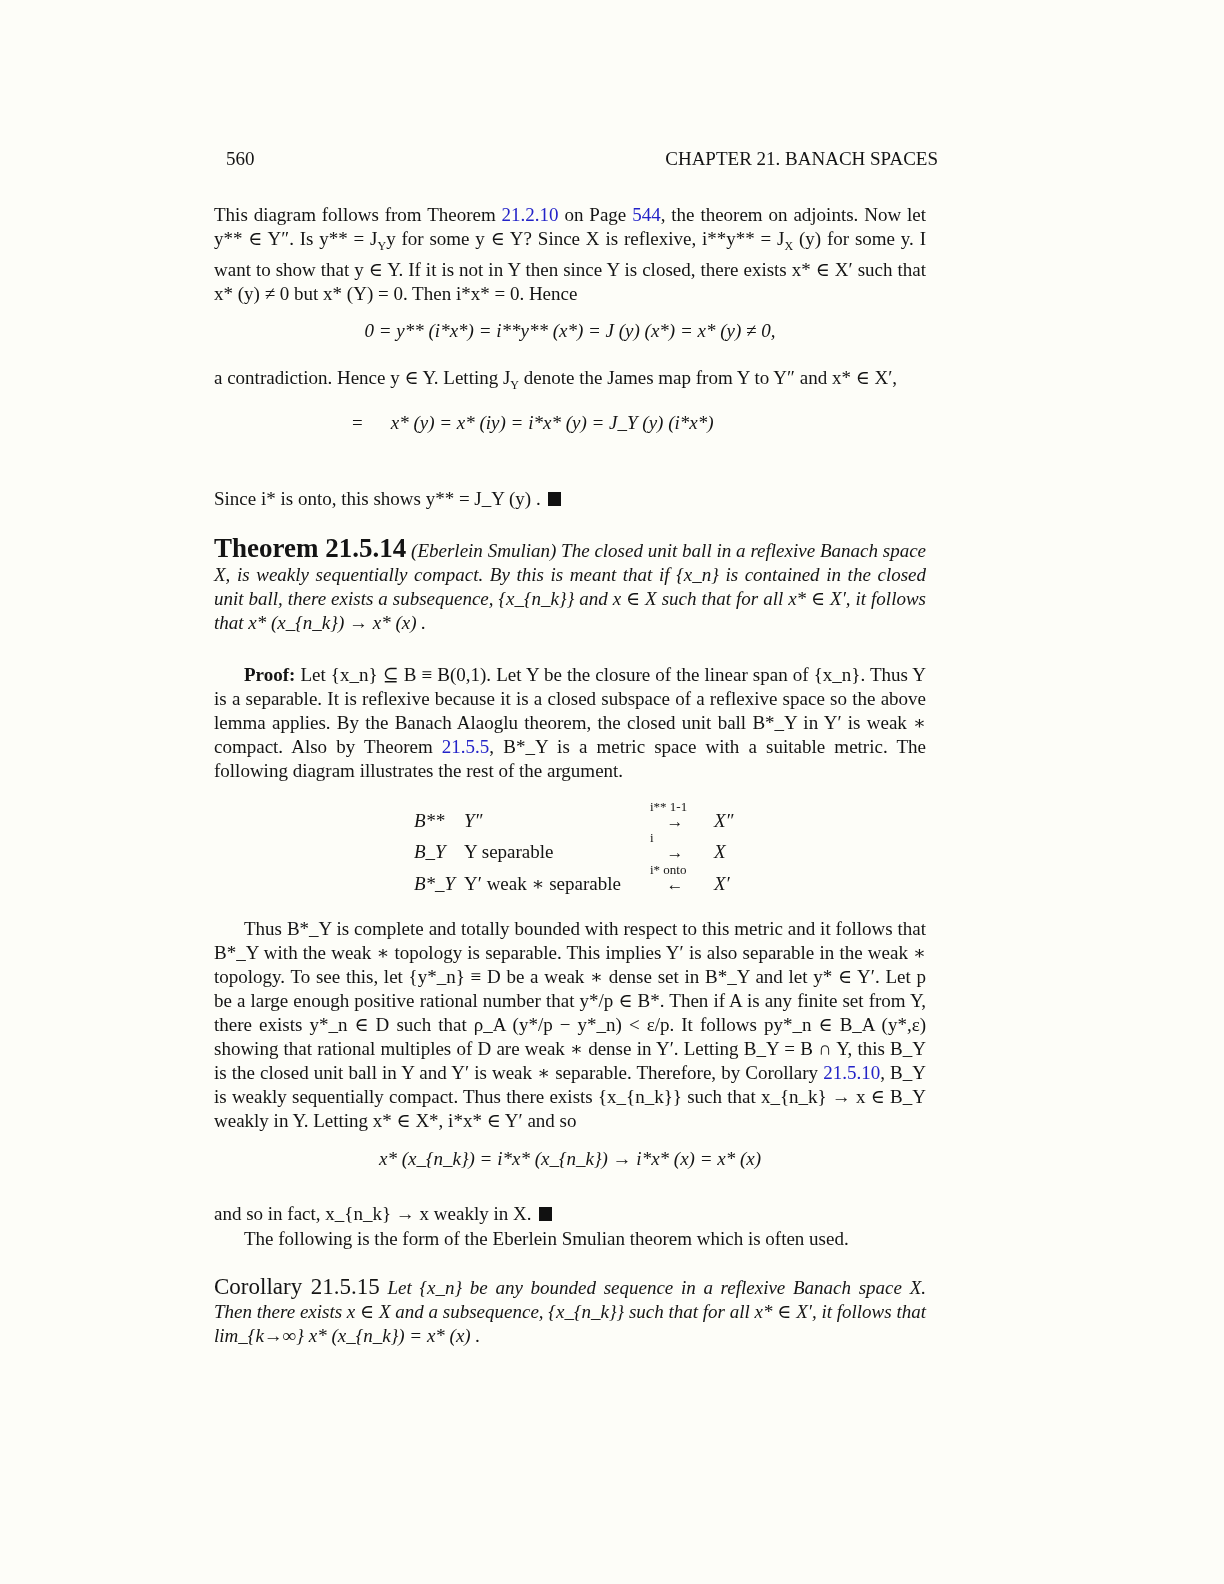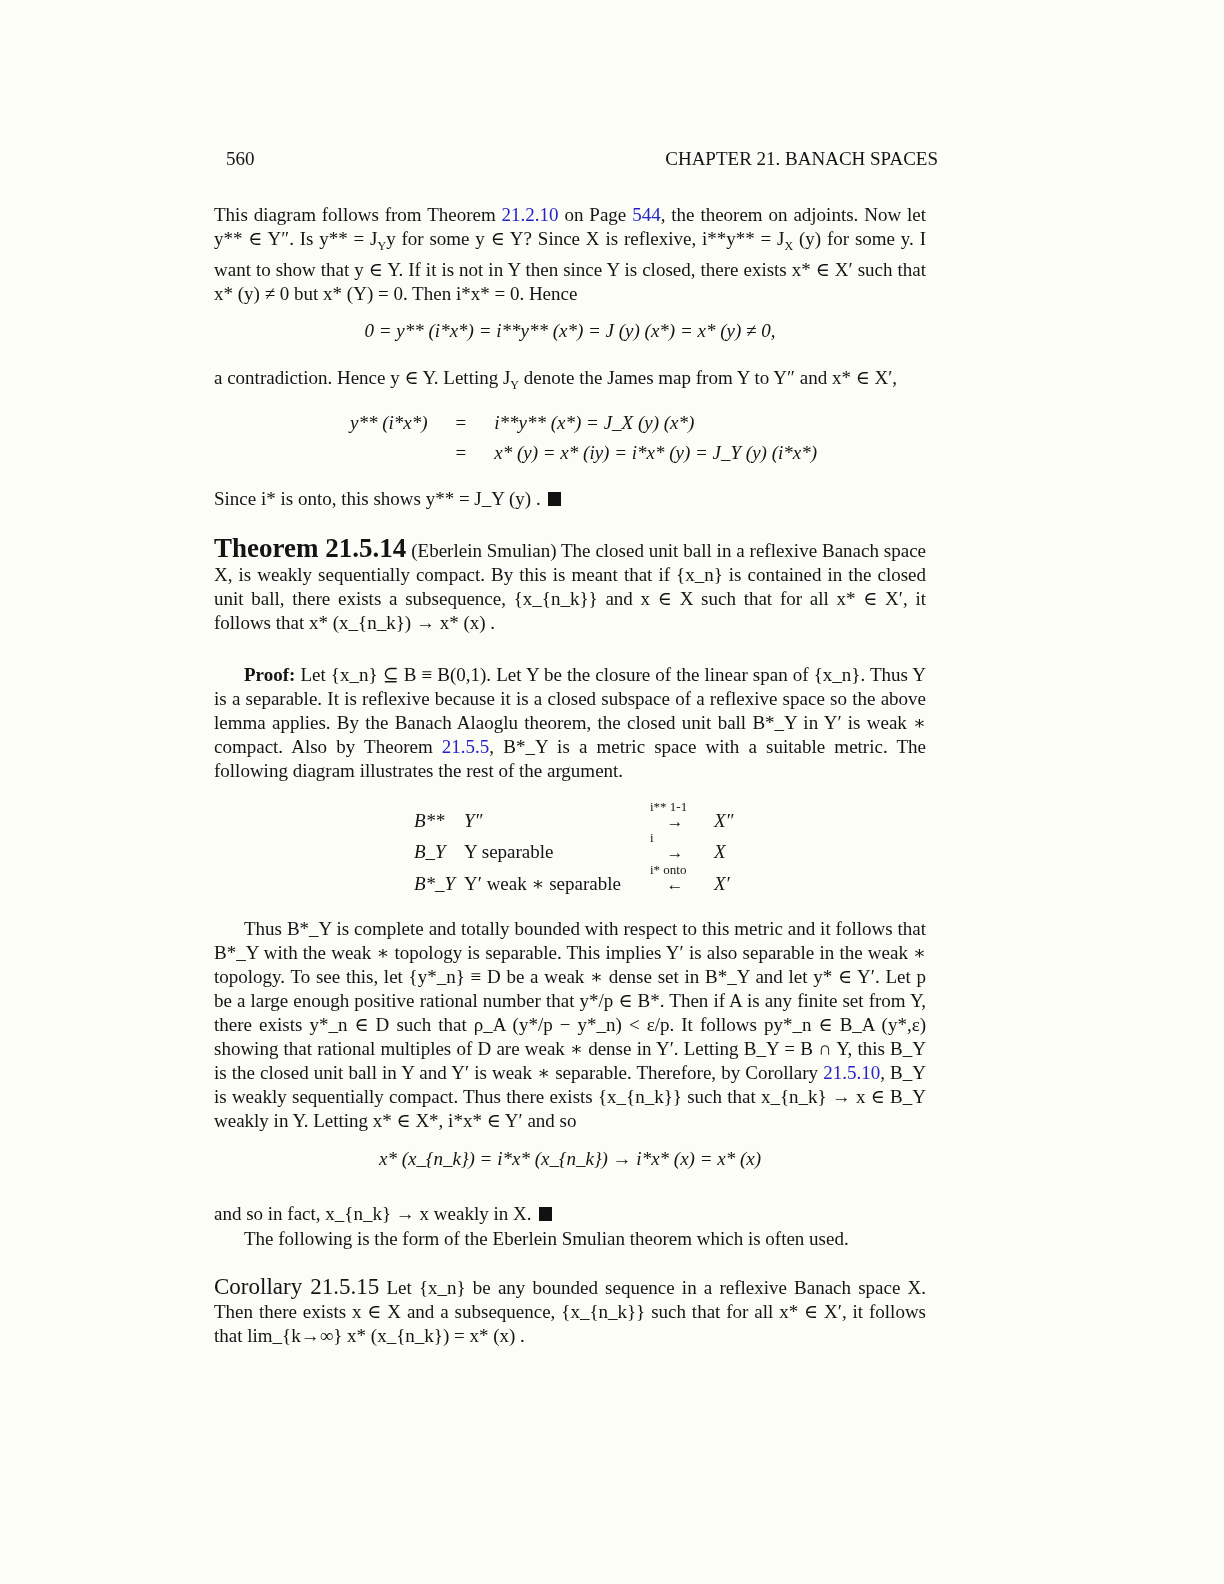--- a/index.html
+++ b/index.html
@@ -14,21 +14,21 @@
   .page { position: absolute; left: 214px; top: 0; width: 712px; }
   .header { position: absolute; top: 148px; left: 0; width: 712px; font-size: 19px; display: flex; justify-content: space-between; margin-left: 12px; }
   .p { font-size: 19px; line-height: 24px; text-align: justify; margin: 0; }
   .abs { position: absolute; left: 0; width: 712px; }
   .m { font-style: italic; }
   .link { color: #2323c8; }
   .disp { text-align: center; font-size: 19px; }
   .qed { display: inline-block; width: 13px; height: 14px; background: #111; vertical-align: -1px; margin-left: 3px; }
   .thm-title { font-weight: bold; font-size: 27px; }
   .cor-title { font-weight: normal; font-size: 23px; }
-  .it { }
+  .it { font-style: italic; }
   .indent { text-indent: 30px; }
   .eqtab { position: absolute; left: 134px; font-size: 19px; }
   .eqtab td { padding: 0 0 6px 0; white-space: nowrap; }
   .diag { position: absolute; left: 198px; font-size: 19px; }
   .diag td { padding: 0 0 7px 0; white-space: nowrap; vertical-align: bottom; }
   sub, sup { font-size: 12px; }
   .arrow { display: inline-block; position: relative; width: 50px; text-align: center; font-size: 17px; }
   .arrow .lbl { position: absolute; top: -13px; left: 0; width: 60px; font-size: 13px; text-align: left; }
 </style>
 </head>
@@ -46,25 +46,20 @@
   </p>
 
   <div class="abs disp m" style="top:320px;">0 = y** (i*x*) = i**y** (x*) = J (y) (x*) = x* (y) ≠ 0,</div>
 
   <p class="p abs" style="top:366px;">
     <span>a contradiction. Hence y ∈ Y. Letting J</span><sub>Y</sub><span> denote the James map from Y to Y″ and x* ∈ X′,</span>
   </p>
 
   <table class="eqtab m" style="top:410px;">
     <tbody>
-        <tr>
-      <td style="text-align:right;padding-right:26px;">y** (i*x*)</td>
-      <td style="padding-right:26px;font-style:normal;">=</td>
-      <td>i**y** (x*) = J_X (y) (x*)</td>
-    </tr>
     <tr>
       <td></td>
       <td style="padding-right:26px;font-style:normal;">=</td>
       <td>x* (y) = x* (iy) = i*x* (y) = J_Y (y) (i*x*)</td>
     </tr>
   </tbody>
     </table>
 
   <p class="p abs" style="top:487px;">
     <span>Since i* is onto, this shows y** = J_Y (y) .</span> <span class="qed"></span>

